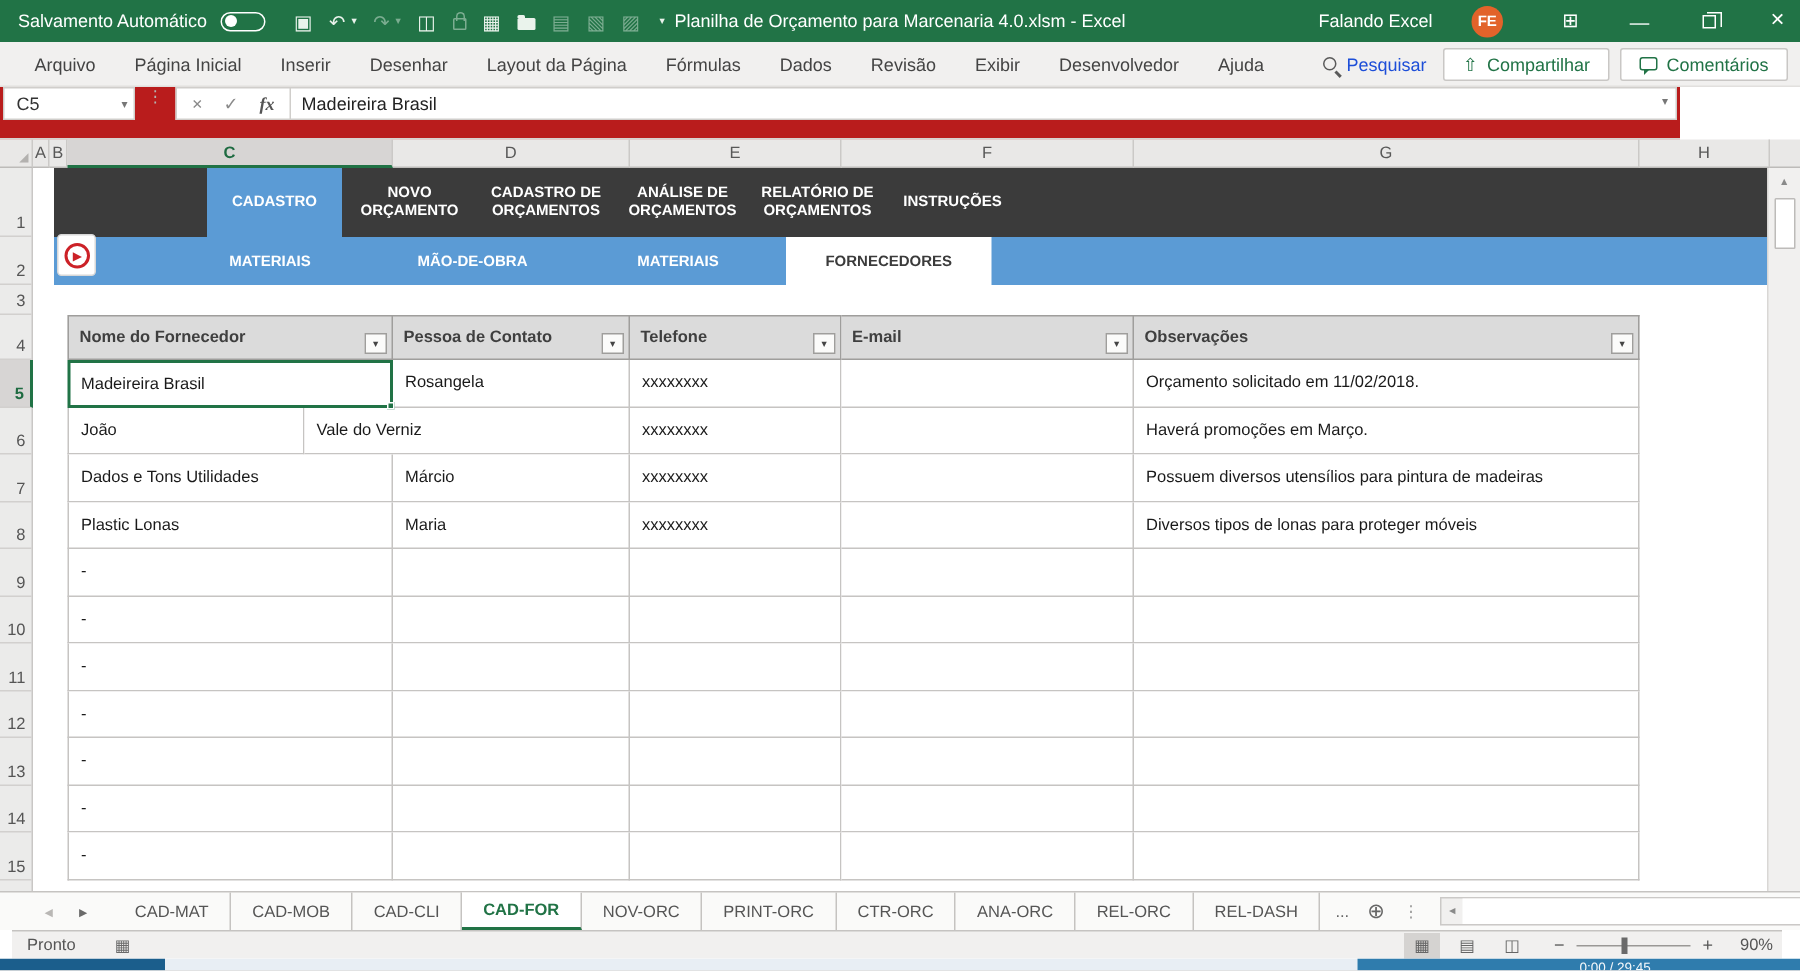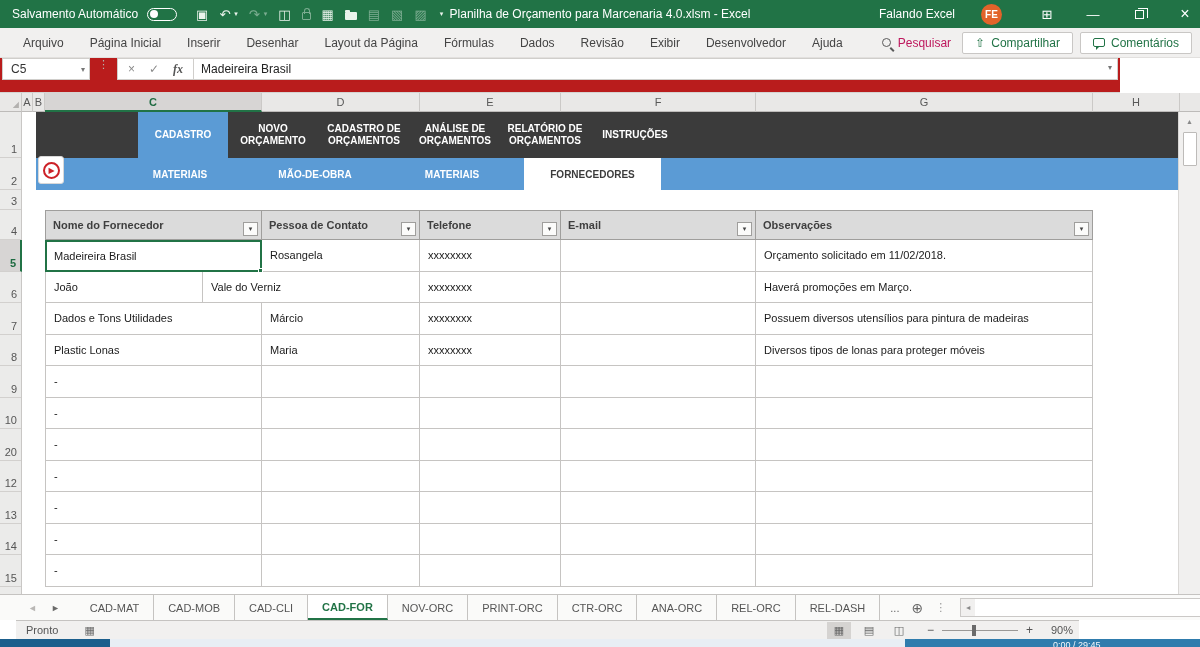--- a/index.html
+++ b/index.html
@@ -30,21 +30,21 @@
   .winbtn { width:30px; height:28px; display:flex; align-items:center; justify-content:center; font-size:13px; cursor:pointer; }
   .restore-shape { display:inline-block; width:9px; height:9px; border:1px solid #fff; position:relative; }
   .restore-shape:before { content:""; position:absolute; top:-3px; left:2px; width:9px; height:9px; border:1px solid #fff; border-bottom:none; border-left:none; }
 
   
   .ribbonrow { position:absolute; top:28px; left:0; width:1200px; height:30px; background:#f1f0ef;
     display:flex; align-items:center; font-size:12px; color:#444; border-bottom:1px solid #e2e0de; }
   .rtabs { display:flex; align-items:center; margin-left:10px; }
   .rtab { padding:0 13px; height:30px; display:flex; align-items:center; cursor:pointer; white-space:nowrap; }
   .rtab.file { color:#444; }
-  .searchbox { display:flex; align-items:center; gap:7px; margin-left:26px; color:#be185d; cursor:text; }
+  .searchbox { display:flex; align-items:center; gap:7px; margin-left:26px; color:#1d4ed8; cursor:text; }
   .mag { display:inline-block; position:relative; width:9px; height:9px; border:1.5px solid #5a5a5a; border-radius:50%; }
   .mag:before { content:""; position:absolute; left:8px; top:8px; width:5px; height:1.5px; background:#5a5a5a; transform:rotate(45deg); transform-origin:0 0; }
   .rib-buttons { position:absolute; right:8px; display:flex; gap:7px; }
   .grn-btn { display:flex; align-items:center; gap:6px; border:1px solid #c9c7c5; background:#fff; color:#217346;
     font-size:12px; padding:3px 12px; cursor:pointer; border-radius:2px; }
   .bubble { display:inline-block; position:relative; width:12px; height:9px; border:1px solid #217346; border-radius:2px; }
   .bubble:before { content:""; position:absolute; left:2px; bottom:-4px; border:2px solid transparent; border-top-color:#217346; border-left-color:#217346; }
 
   
   .formulabar { position:absolute; top:58px; left:0; width:1120px; height:35px; background:#b91c1c;
@@ -121,21 +121,21 @@
   .stab.active { background:#fff; border-bottom:2px solid #217346; color:#217346; font-weight:bold; }
   .st-extra { display:flex; align-items:center; gap:12px; padding:0 10px; color:#666; }
   .st-extra .addbtn { font-size:14px; cursor:pointer; }
   .st-extra .kebab { font-size:11px; color:#999; }
   .hscroll { flex:1; margin:3px 18px 3px 4px; background:#f1f0ef; border:1px solid #cbc9c7; display:flex; align-items:center; }
   .hs-arrow { width:14px; text-align:center; font-size:7px; color:#8a8a8a; cursor:pointer; }
   .hs-thumb { width:245px; height:100%; background:#fff; border-right:1px solid #cbc9c7; cursor:grab; }
   .hs-fill { flex:1; }
 
   
-  .statusbar { position:absolute; top:620px; left:16px; width:1063px; height:19px; background:#f1f0ef;
+  .statusbar { position:absolute; top:620px; left:8px; width:1180px; height:19px; background:#f1f0ef;
     border-top:1px solid #c5c3c1; display:flex; align-items:center; font-size:11px; color:#555; }
   .sb-status { margin-left:10px; }
   .sb-macro { margin-left:26px; font-size:11px; color:#6a6a6a; cursor:pointer; }
   .sb-right { position:absolute; right:6px; display:flex; align-items:center; gap:6px; }
   .viewbtn { width:24px; height:17px; display:flex; align-items:center; justify-content:center; font-size:11px; color:#666; cursor:pointer; }
   .viewbtn.active { background:#d5d3d1; }
   .zoomctl { display:flex; align-items:center; gap:8px; margin-left:10px; color:#555; }
   .zoomctl .zbtn { font-size:12px; cursor:pointer; }
   .ztrack { position:relative; width:76px; height:1px; background:#9a9896; }
   .zthumb { position:absolute; left:40%; top:-5px; width:4px; height:11px; background:#6a6a6a; cursor:grab; }
@@ -256,21 +256,21 @@
       <div class="gr" style="height:46px">1</div>
       <div class="gr" style="height:32px">2</div>
       <div class="gr" style="height:20px">3</div>
       <div class="gr" style="height:30px">4</div>
       <div class="gr sel" style="height:31.5px">5</div>
       <div class="gr" style="height:31.5px">6</div>
       <div class="gr" style="height:31.5px">7</div>
       <div class="gr" style="height:31.5px">8</div>
       <div class="gr" style="height:31.5px">9</div>
       <div class="gr" style="height:31.5px">10</div>
-      <div class="gr" style="height:31.5px">20</div>
+      <div class="gr" style="height:31.5px">11</div>
       <div class="gr" style="height:31.5px">12</div>
       <div class="gr" style="height:31.5px">13</div>
       <div class="gr" style="height:31.5px">14</div>
       <div class="gr" style="height:31.5px">15</div>
     </div>
 
     <div class="darknav">
       <div class="dn-spacer"></div>
       <div class="dn-item active">CADASTRO</div>
       <div class="dn-item">NOVO ORÇAMENTO</div>

